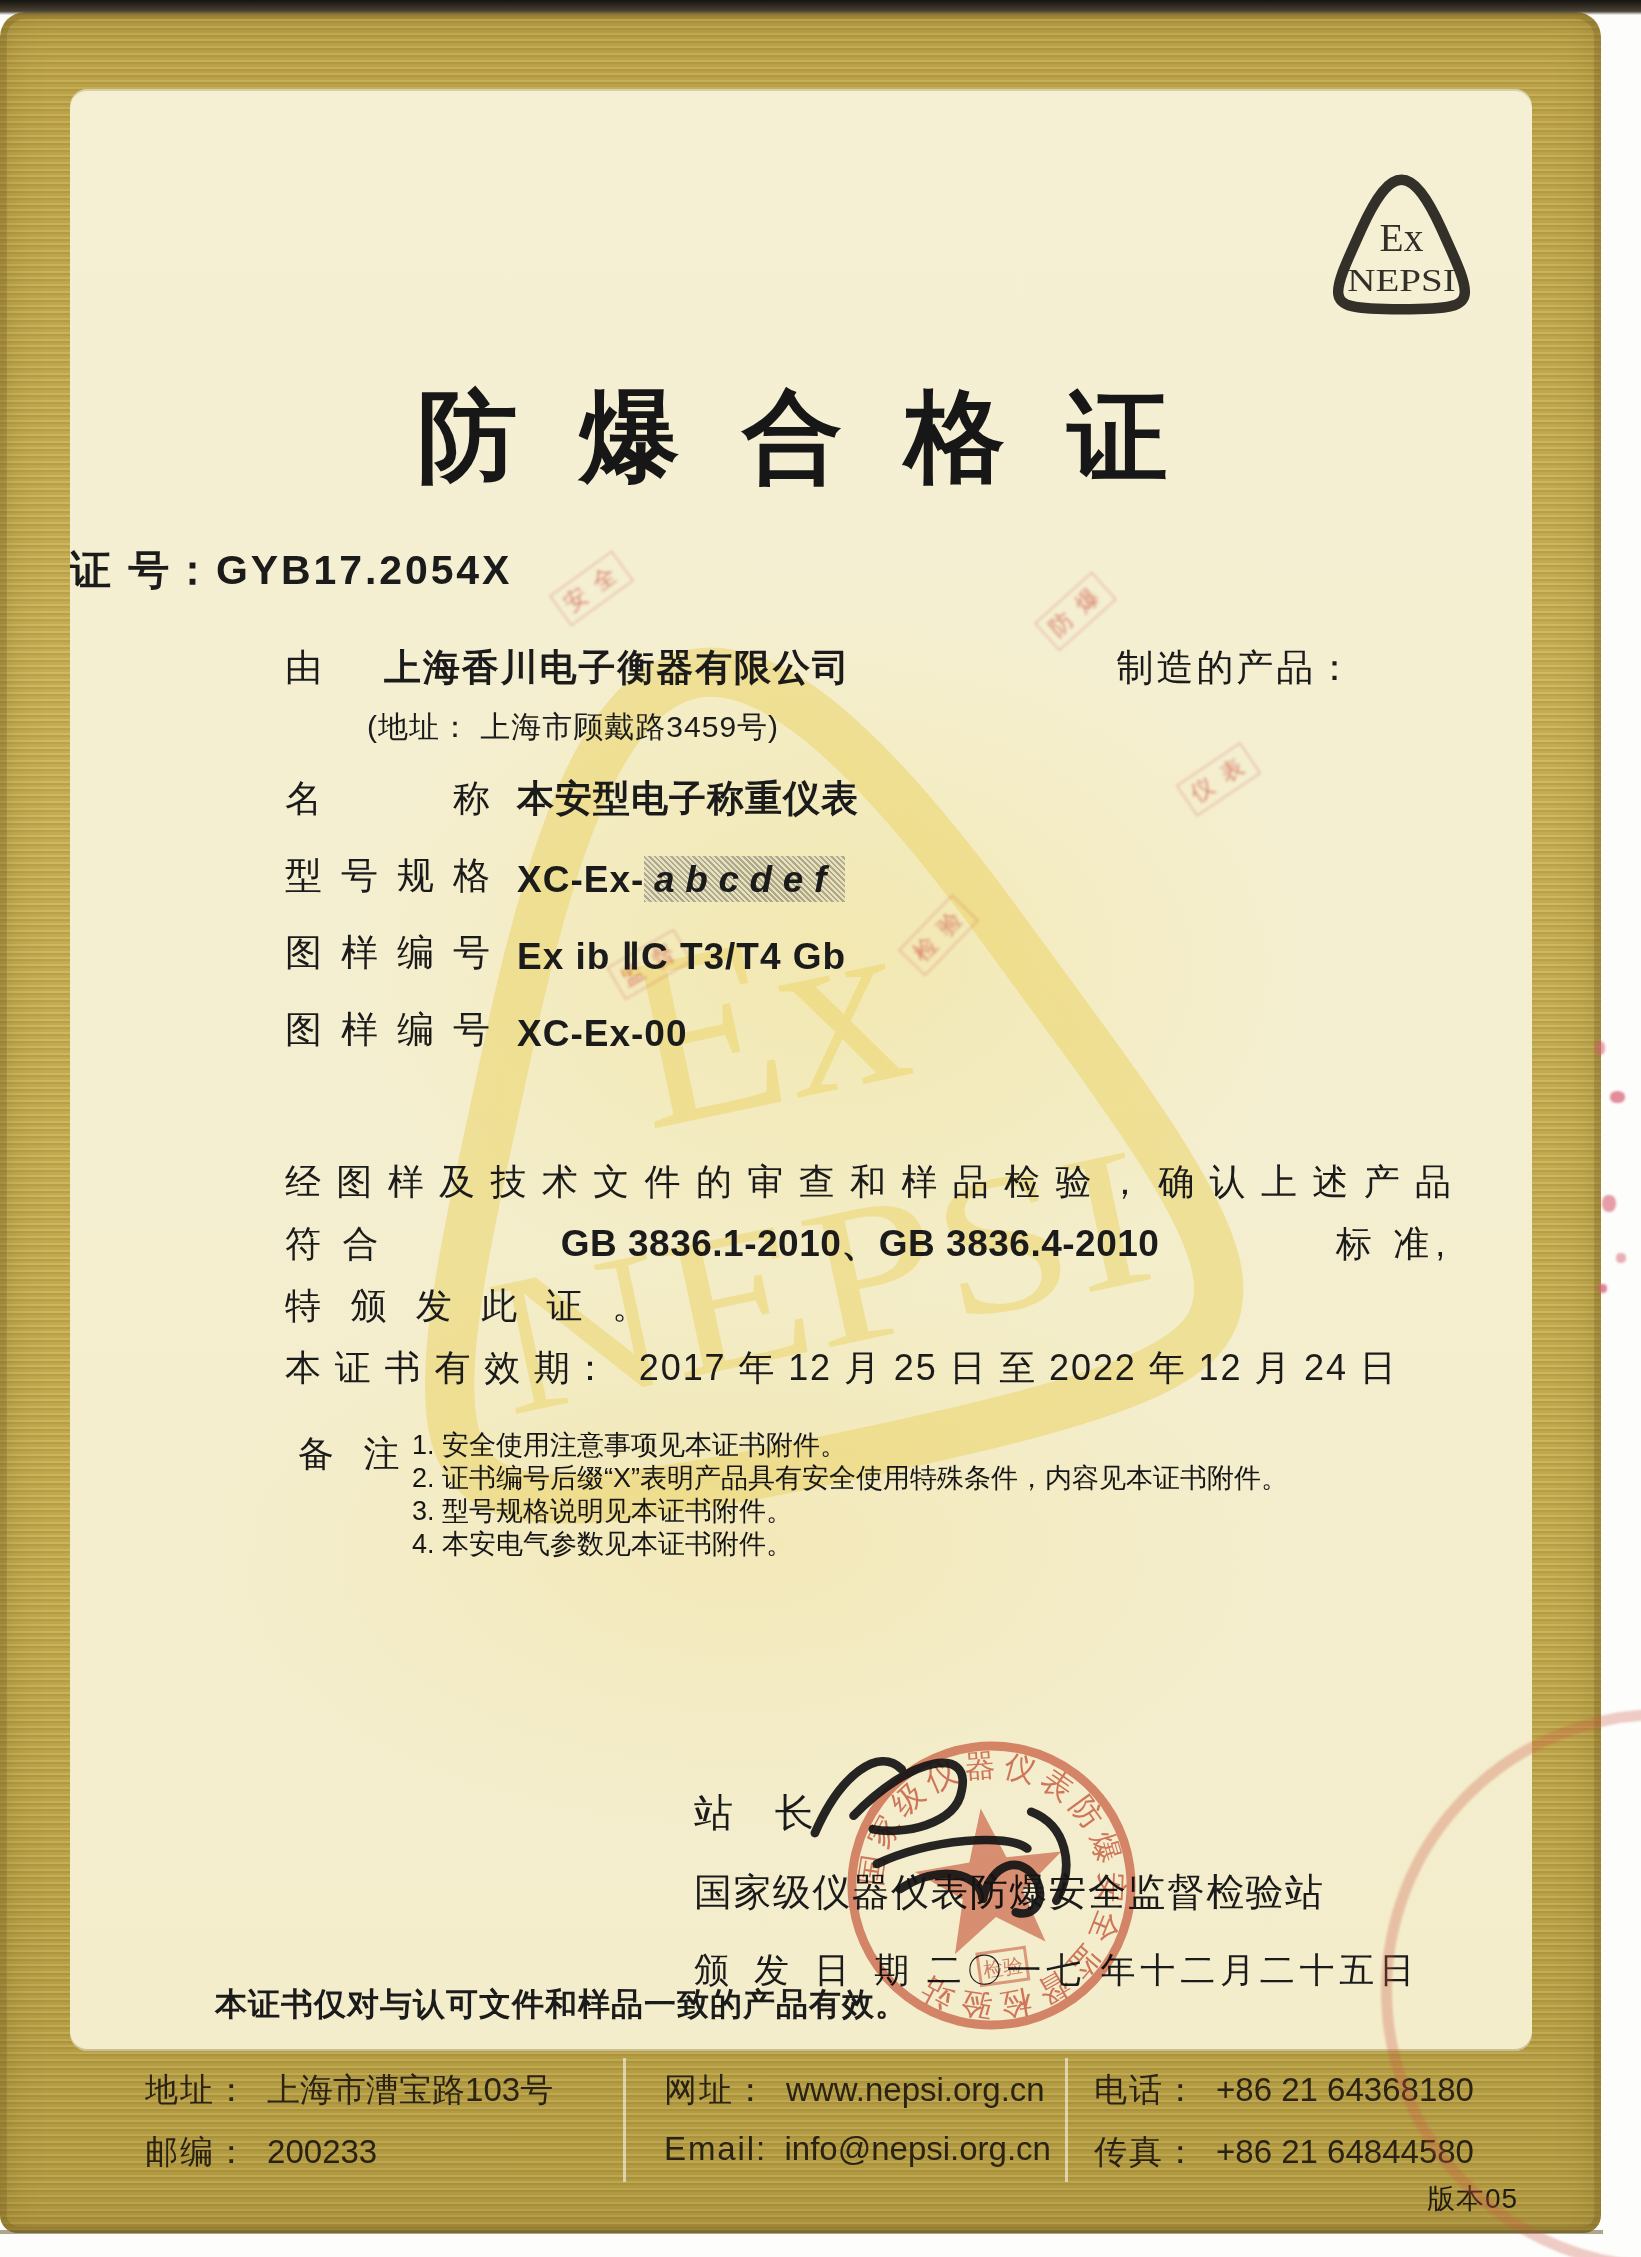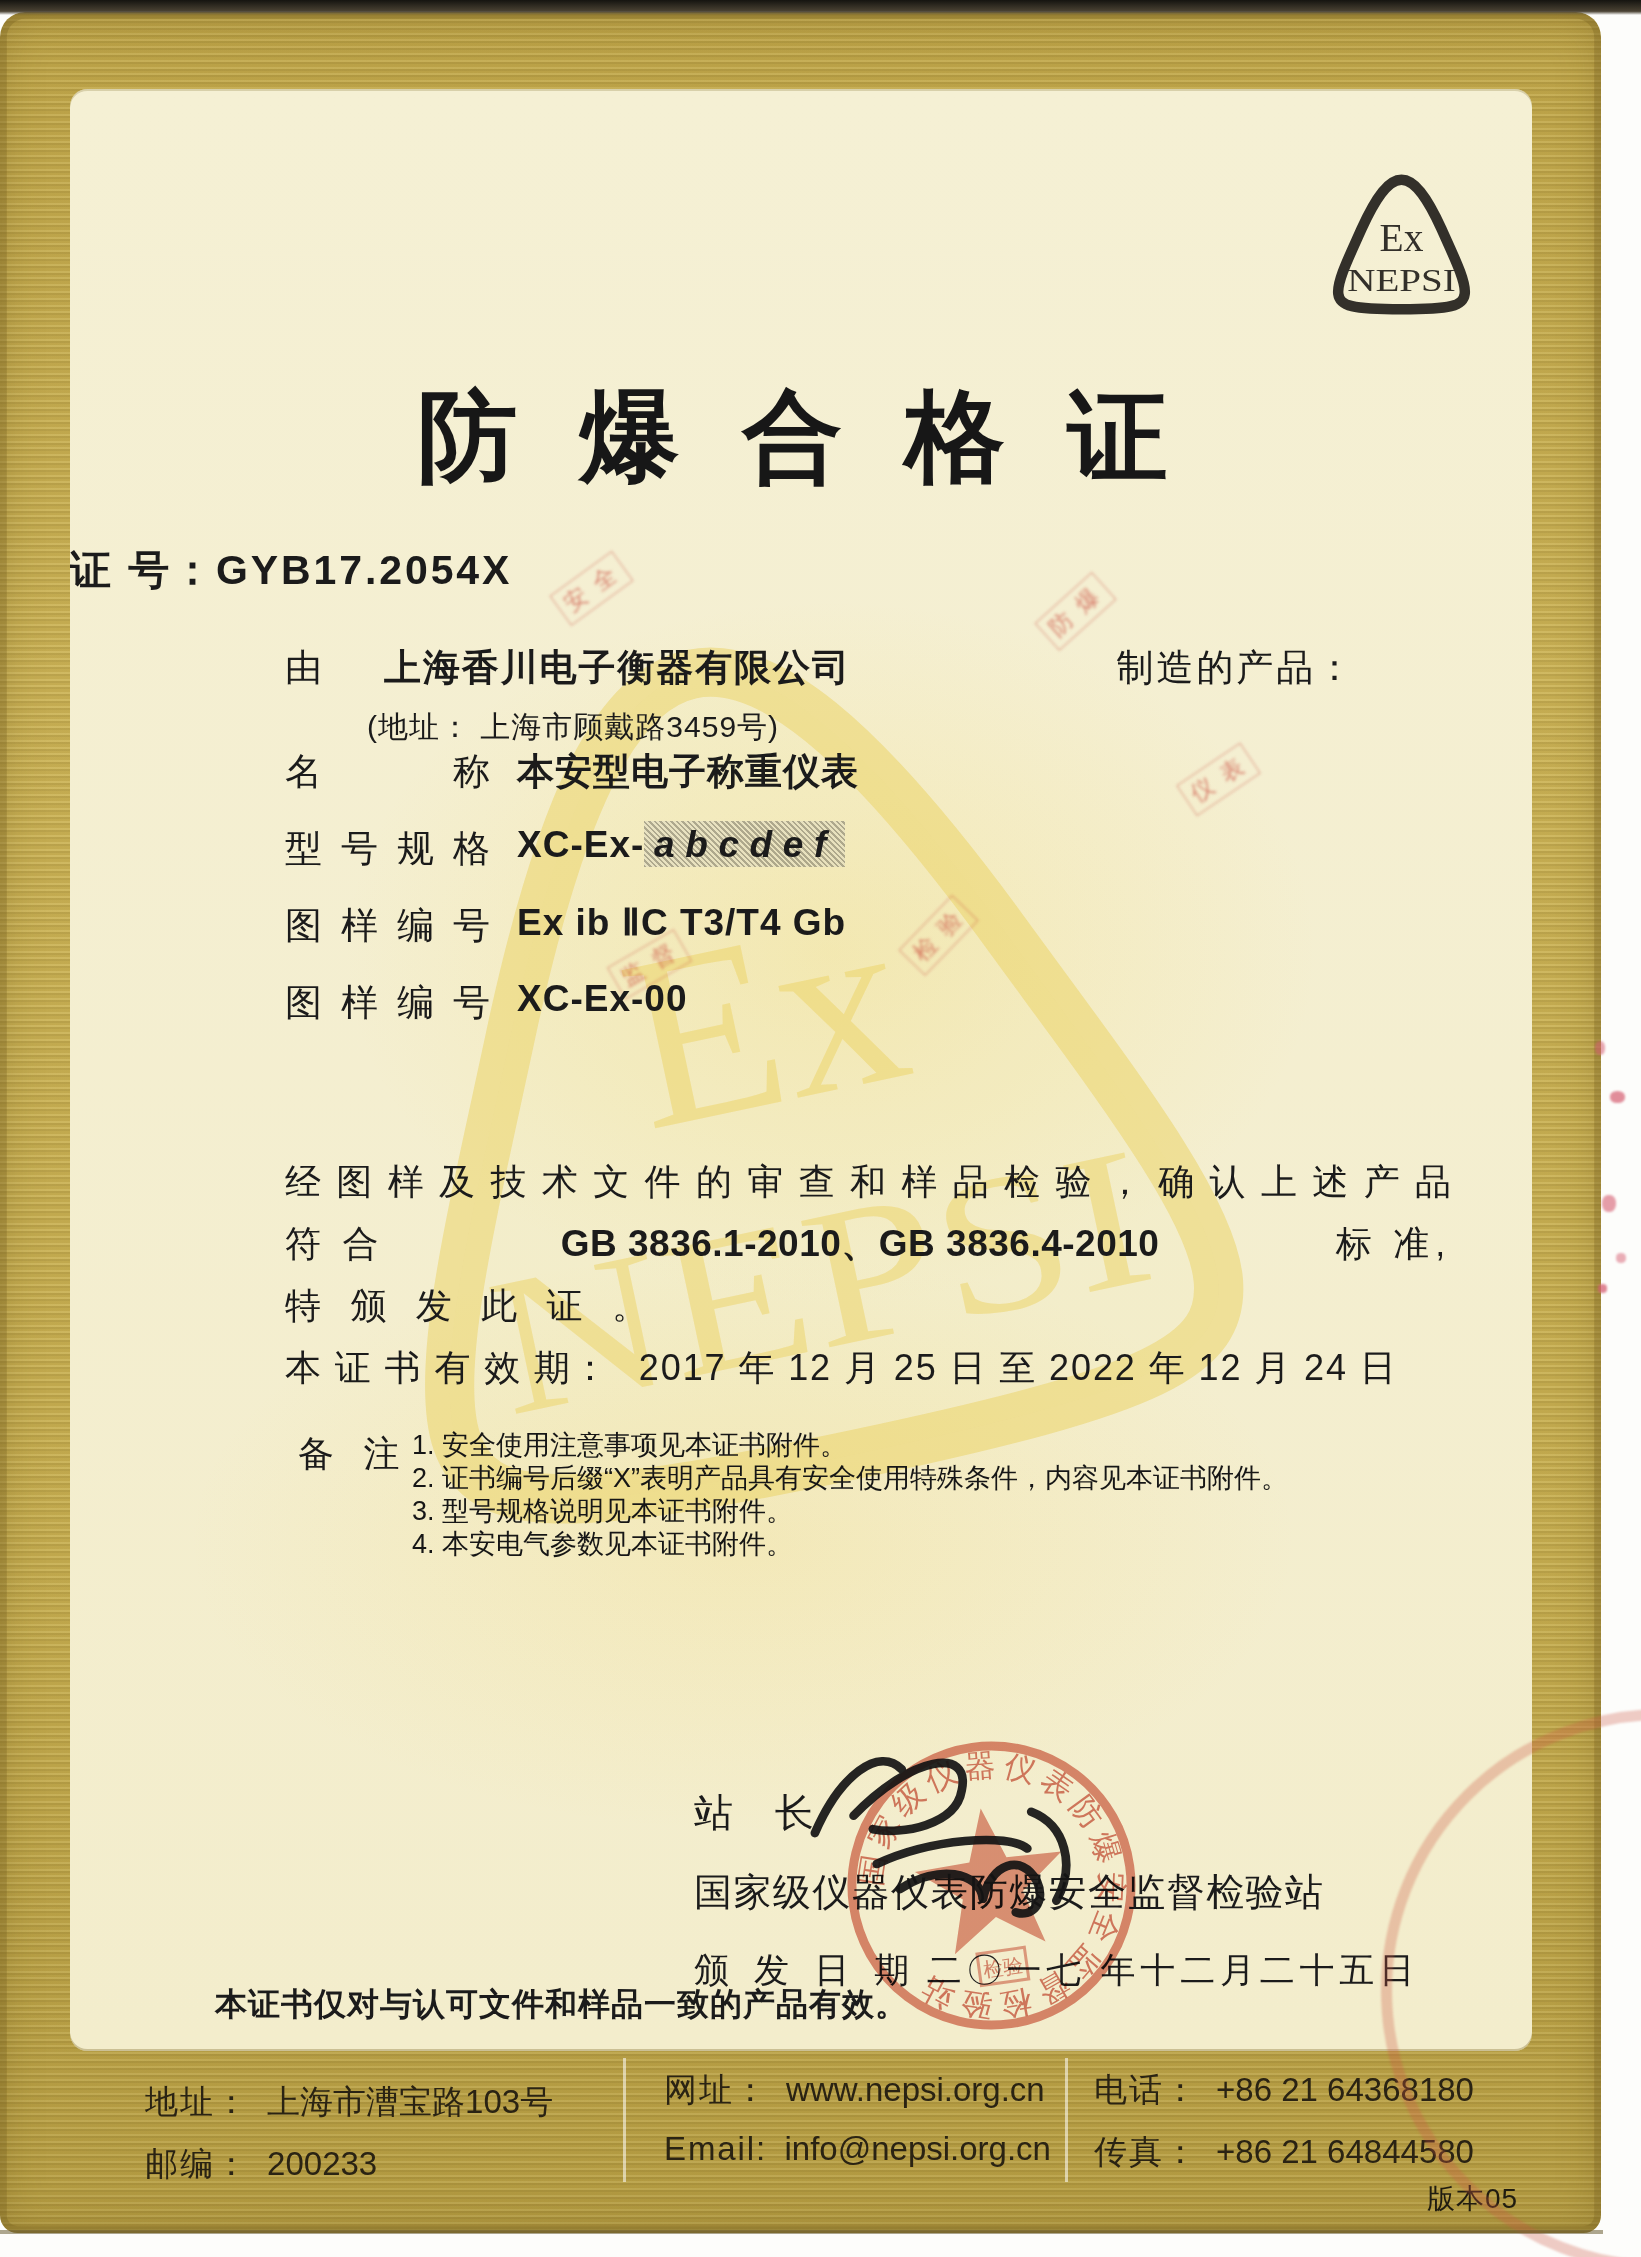--- a/index.html
+++ b/index.html
@@ -31,21 +31,21 @@
   .title{position:absolute;top:282px;left:0;width:100%;text-align:center;font-size:100px;font-weight:bold;
          letter-spacing:17.4px;color:#171717;z-index:2;}
   .certno{position:absolute;top:454px;left:0;width:100%;text-align:left;font-size:41px;font-weight:bold;
          letter-spacing:2.9px;z-index:2;}
   .byline{position:absolute;top:554px;left:215px;right:0;display:flex;align-items:baseline;
          font-size:37px;z-index:2;}
   .byline .company{font-weight:bold;margin-left:62px;letter-spacing:1.9px;}
   .byline .suffix{margin-left:auto;margin-right:176px;letter-spacing:2.9px;}
   .addr{position:absolute;top:618px;left:297px;font-size:30px;z-index:2;letter-spacing:1px;}
   .fields{position:absolute;top:658px;left:215px;z-index:2;}
-  .frow{height:77px;display:flex;align-items:flex-start;font-size:37px;}
+  .frow{height:77px;display:flex;align-items:flex-end;font-size:37px;}
   .flabel{display:inline-block;width:205px;text-align:justify;text-align-last:justify;letter-spacing:0;}
   .fvalue{margin-left:27px;font-weight:bold;letter-spacing:1px;}
   .redacted{font-style:italic;font-weight:bold;letter-spacing:10.6px;padding:2.9px 7.7px 2.9px 9.7px;
         background-image:repeating-linear-gradient(45deg, rgba(70,70,70,.40) 0 1.9px, rgba(200,200,200,.25) 1.9px 3.9px);}
   .para{position:absolute;top:1062px;left:215px;width:1166px;z-index:2;font-size:36px;line-height:62px;}
   .p1{text-align:justify;text-align-last:justify;}
   .p2{display:flex;justify-content:space-between;align-items:baseline;}
   .p2 .std{font-weight:bold;font-size:37px;letter-spacing:0.5px;}
   .p2 .pfx,.p2 .sfx{letter-spacing:5.8px;}
   .p3{letter-spacing:9.7px;}
@@ -200,21 +200,21 @@
           <path d="M96,150 C152,124 232,118 252,134"></path>
           <path d="M120,176 C160,150 202,158 206,186"></path>
           <path d="M206,186 C214,150 246,138 262,168 C272,190 256,206 240,200"></path>
           <path d="M256,96 C292,110 302,152 282,188"></path>
         </g>
       </svg>
 
     </div>
 
     <div class="footer">
-      <div class="fcol" style="left:145px;margin-top:12px;">
+      <div class="fcol" style="left:145px;">
         <div class="frw">
           <span class="lab">地址：</span><span>上海市漕宝路103号</span>
         </div>
         <div class="frw">
           <span class="lab">邮编：</span><span>200233</span>
         </div>
       </div>
       <div class="fdiv" style="left:623px;"></div>
       <div class="fcol" style="left:664px;">
         <div class="frw">

